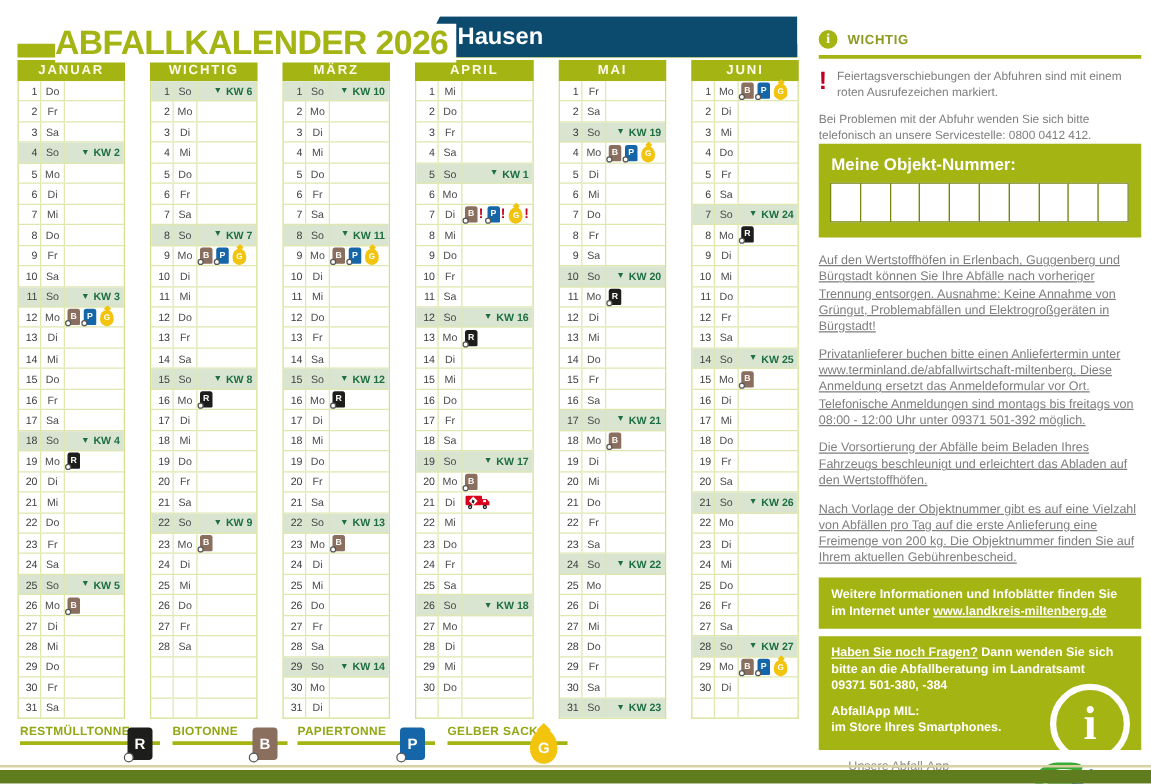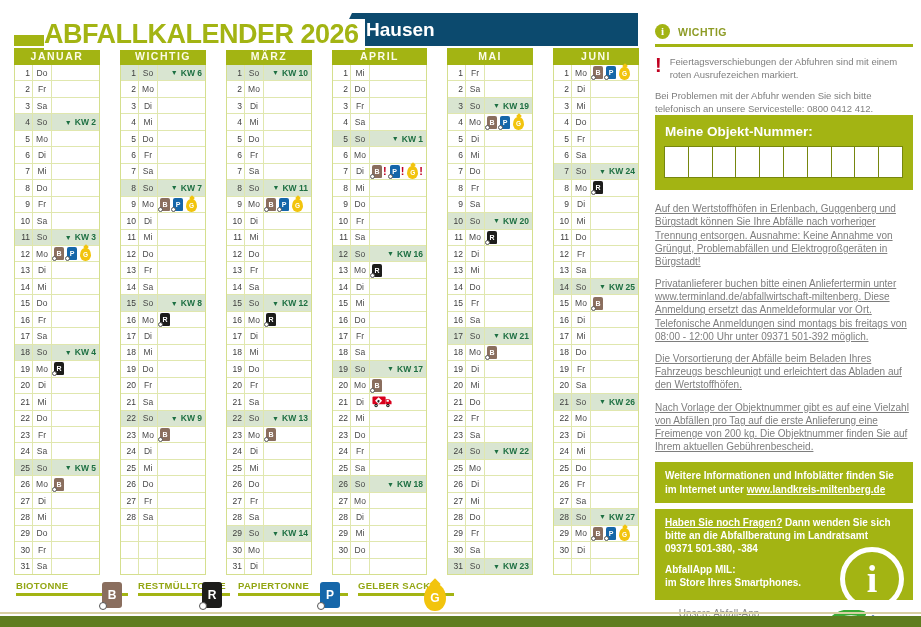--- a/index.html
+++ b/index.html
@@ -1404,30 +1404,30 @@
           <path d="M14 31 C30 28 48 22 62 8" fill="none" stroke="#1b4f9c" stroke-width="5" stroke-linecap="round"></path>
         </svg>
 
       </div>
     </div>
   </div>
 
   <div class="legend">
       <div class="leg-item">
         <div class="leg-rule"></div>
-        <span class="leg-lbl">BIOTONNE</span>
+        <span class="leg-lbl">RESTMÜLLTONNE</span>
         <span class="leg-ico"><span class="evt">
-            <span class="bin b lg">B</span>
+            <span class="bin r lg">R</span>
           </span></span>
       </div>
       <div class="leg-item">
         <div class="leg-rule"></div>
-        <span class="leg-lbl">RESTMÜLLTONNE</span>
+        <span class="leg-lbl">BIOTONNE</span>
         <span class="leg-ico"><span class="evt">
-            <span class="bin r lg">R</span>
+            <span class="bin b lg">B</span>
           </span></span>
       </div>
       <div class="leg-item">
         <div class="leg-rule"></div>
         <span class="leg-lbl">PAPIERTONNE</span>
         <span class="leg-ico"><span class="evt">
             <span class="bin p lg">P</span>
           </span></span>
       </div>
       <div class="leg-item">

